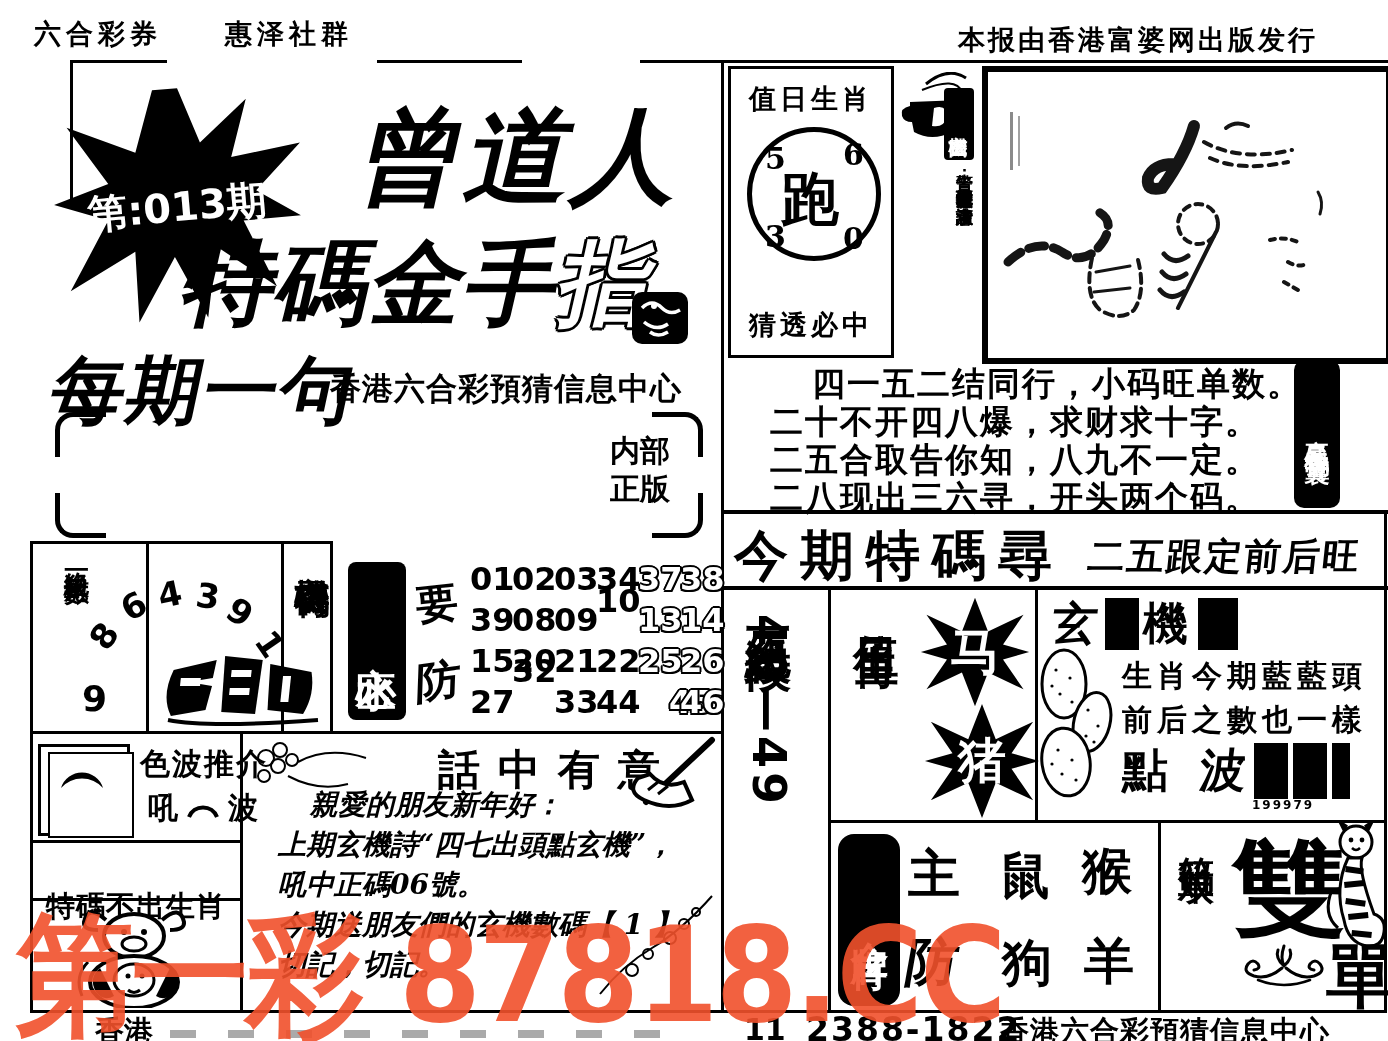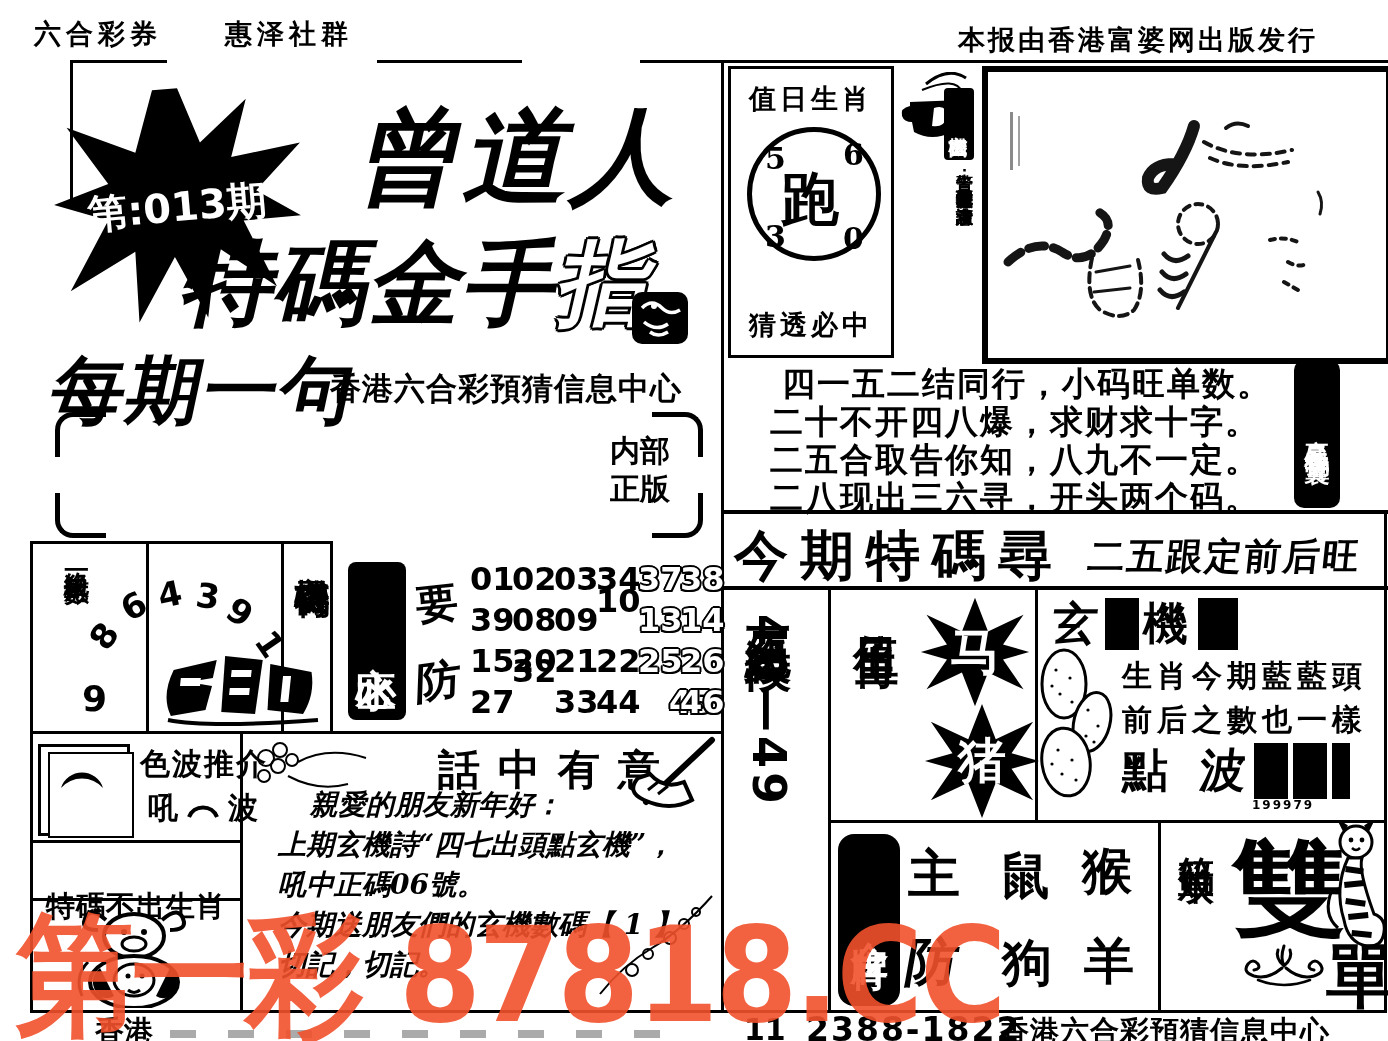--- a/index.html
+++ b/index.html
@@ -305,21 +305,21 @@
       <path d="M282 168 q14 -4 28 2 M300 190 q10 6 18 2 M296 210 l14 8" stroke-width="4" stroke-dasharray="5 6"></path>
       <path d="M330 120 q6 10 2 22" stroke-width="3"></path>
     </g>
     <g fill="#151515">
       <rect x="22" y="40" width="3" height="58" opacity=".5"></rect>
       <rect x="30" y="44" width="2" height="50" opacity=".4"></rect>
     </g>
   </svg>
 </div>
 
-<div class="poemline" style="left:782px;top:362px;"><span>四一五二结同行，小码旺单数。</span></div>
+<div class="poemline" style="left:812px;top:362px;"><span>四一五二结同行，小码旺单数。</span></div>
 <div class="poemline" style="left:770px;top:400px;"><span>二十不开四八爆，求财求十字。</span></div>
 <div class="poemline" style="left:770px;top:438px;"><span>二五合取告你知，八九不一定。</span></div>
 <div class="poemline" style="left:770px;top:476px;"><span>二八现出三六寻，开头两个码。</span></div>
 <div class="abs badge" style="left:1294px;top:360px;width:46px;height:148px;border-radius:10px;">
   <span class="v b8" style="font-size:25px;letter-spacing:7px;">赢钱锦囊</span>
 </div>
 
 <div class="ln" style="left:722px;top:510px;width:666px;height:4px;"></div>
 <div class="ln" style="left:722px;top:586px;width:666px;height:4px;"></div>
 <div class="abs b9 serifF" style="left:734px;top:520px;font-size:54px;letter-spacing:12px;white-space:nowrap;">

